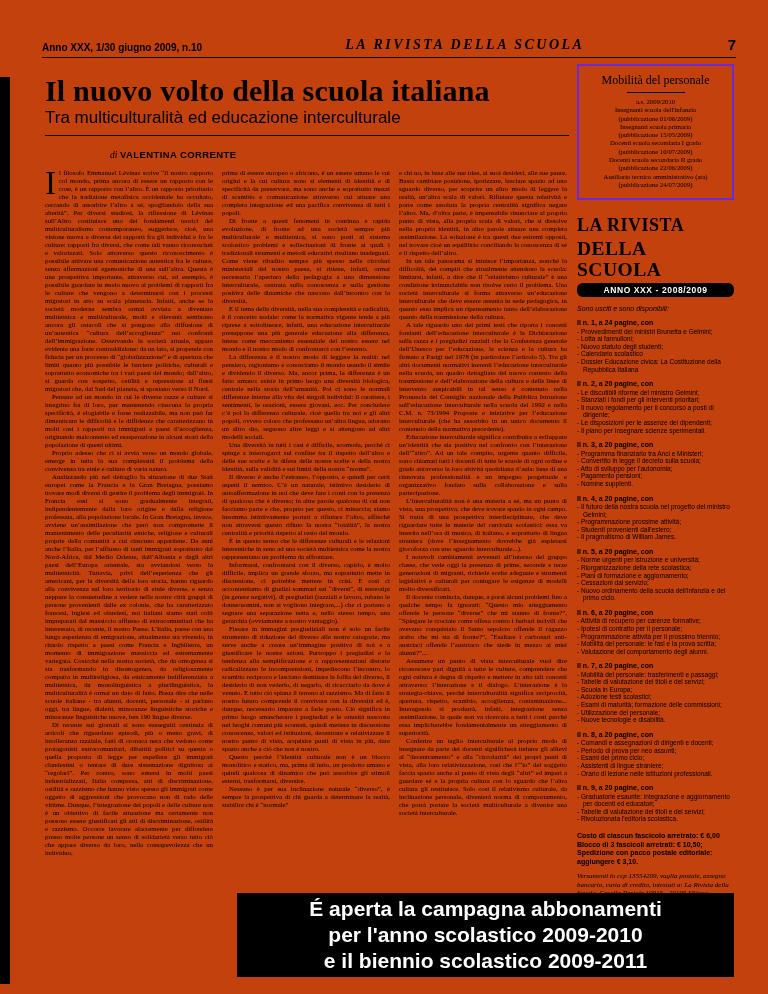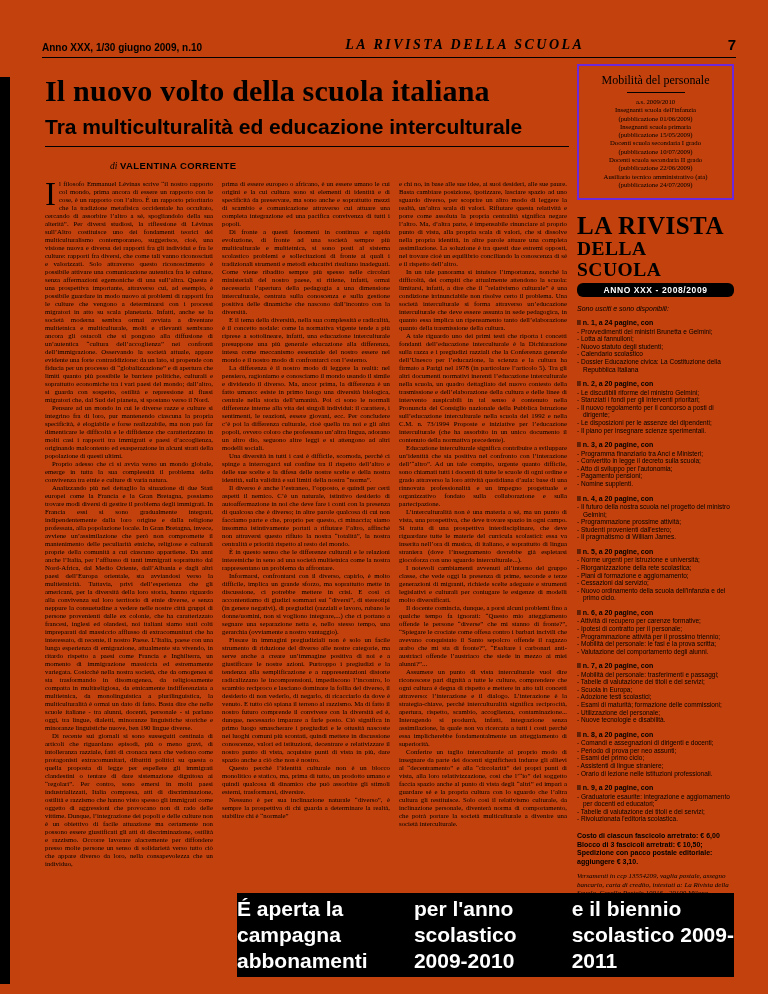--- a/index.html
+++ b/index.html
@@ -15,61 +15,61 @@
                 font-size: 14px; letter-spacing: 2.5px; }
   .pageno     { font-family: "Liberation Sans", sans-serif; font-weight: bold; font-size: 15px; }
   .top-rule   { position: absolute; top: 57px; left: 42px; right: 32px; height: 1px; background: #000; }
 
   .content { position: absolute; top: 64px; left: 45px; width: 689px; display: flex; gap: 8px; }
   .main-col { width: 524px; }
   .sidebar  { width: 157px; }
 
   h1.title    { font-family: "Liberation Serif", serif; font-weight: bold; font-size: 30px;
                 letter-spacing: 0.2px; margin-top: 10px; }
-  h2.subtitle { font-family: "Liberation Sans", sans-serif; font-weight: bold; font-size: 21px; margin-top: 7px; }
+  h2.subtitle { font-family: "Liberation Sans", sans-serif; font-weight: normal; font-size: 17px; }
   .subtitle-rule { height: 1px; background: #000; margin-top: 7px; }
   .byline { margin: 13px 0 9px 65px; font-size: 9.5px; font-family: "Liberation Sans", sans-serif; }
   .byline .prefix { font-family: "Liberation Serif", serif; font-style: italic; }
   .byline .author { font-weight: bold; letter-spacing: 0.4px; margin-top: 17px; }
 
   .columns { display: flex; gap: 9px; height: 712px; overflow: hidden; }
   .col { width: 168px; font-size: 6.8px; line-height: 8px; text-align: justify;
          font-family: "Liberation Serif", serif; }
   .col p { text-indent: 7px; }
   .col p:first-of-type { text-indent: 0; }
   .col-0 p:first-of-type::first-letter { float: left; font-size: 33px; line-height: 26px;
          padding: 1px 3px 0 0; font-family: "Liberation Serif", serif; }
 
   .mobility-box { border: 2px solid #6d28d9; padding: 7px 4px 9px; text-align: center; }
   .mobility-title { font-family: "Liberation Serif", serif; font-size: 12px; }
   .mobility-rule { width: 58px; height: 1px; background: #000; margin: 4px auto 5px; }
   .mobility-line { font-size: 6.7px; line-height: 8.3px; }
 
   .promo { margin-top: 13px; }
-  .promo-logo1 { font-family: "Liberation Serif", serif; font-weight: bold; font-size: 25px;
+  .promo-logo1 { font-family: "Liberation Serif", serif; font-weight: bold; font-size: 18px;
                  letter-spacing: 0.5px; line-height: 25px; }
   .promo-logo2 { font-family: "Liberation Serif", serif; font-weight: bold; font-size: 19.5px;
                  letter-spacing: 0.5px; line-height: 21px; }
   .promo-anno  { background: #000; color: #fff; font-family: "Liberation Sans", sans-serif;
                  font-weight: bold; font-size: 8.5px; text-align: center; padding: 2px 0;
                  margin-top: 3px; letter-spacing: 0.6px; border-radius: 6px; }
   .promo-intro { font-style: italic; font-size: 7px; margin-top: 8px; font-family: "Liberation Sans", sans-serif; }
 
   .issue { margin-top: 7px; }
   .issue-header { font-weight: bold; font-size: 7px; font-family: "Liberation Sans", sans-serif; line-height: 8.4px; }
   .issue-item { font-size: 6.5px; line-height: 7.6px; font-family: "Liberation Sans", sans-serif;
                 padding-left: 6px; text-indent: -6px; }
 
   .pricing { margin-top: 9px; }
   .pricing-line { font-weight: bold; font-size: 7px; line-height: 8.6px; font-family: "Liberation Sans", sans-serif; }
   .payment { margin-top: 6px; font-style: italic; font-size: 7px; line-height: 8.4px;
              font-family: "Liberation Serif", serif; }
 
   .banner { position: absolute; left: 237px; top: 893px; width: 497px; height: 84px; background: #000;
-            color: #fff; display: flex; flex-direction: row; justify-content: center; align-items: center; }
+            color: #fff; display: flex; flex-direction: column; justify-content: center; align-items: center; }
   .banner-line { font-family: "Liberation Sans", sans-serif; font-weight: bold; font-size: 21px; line-height: 26px; }
 </style>
 </head>
 <body>
 
 <div class="page">
 
   <div class="left-bar"></div>
 
   <header class="topbar">

